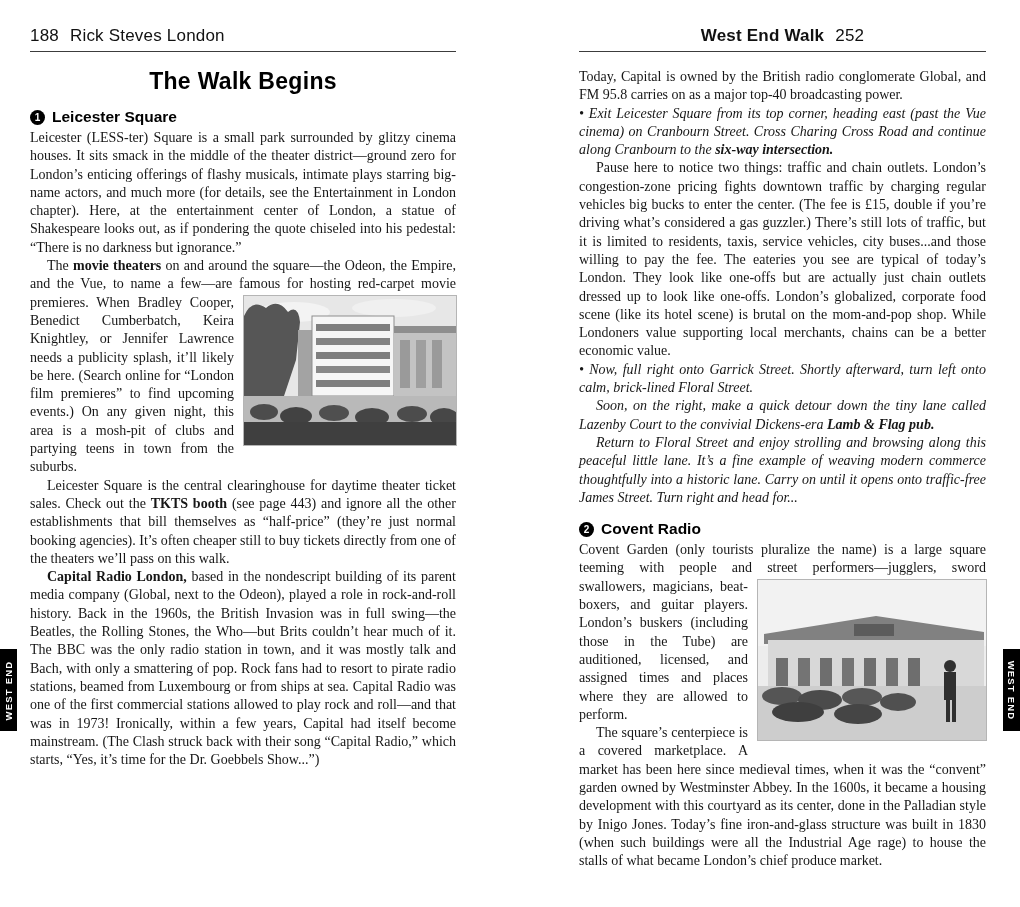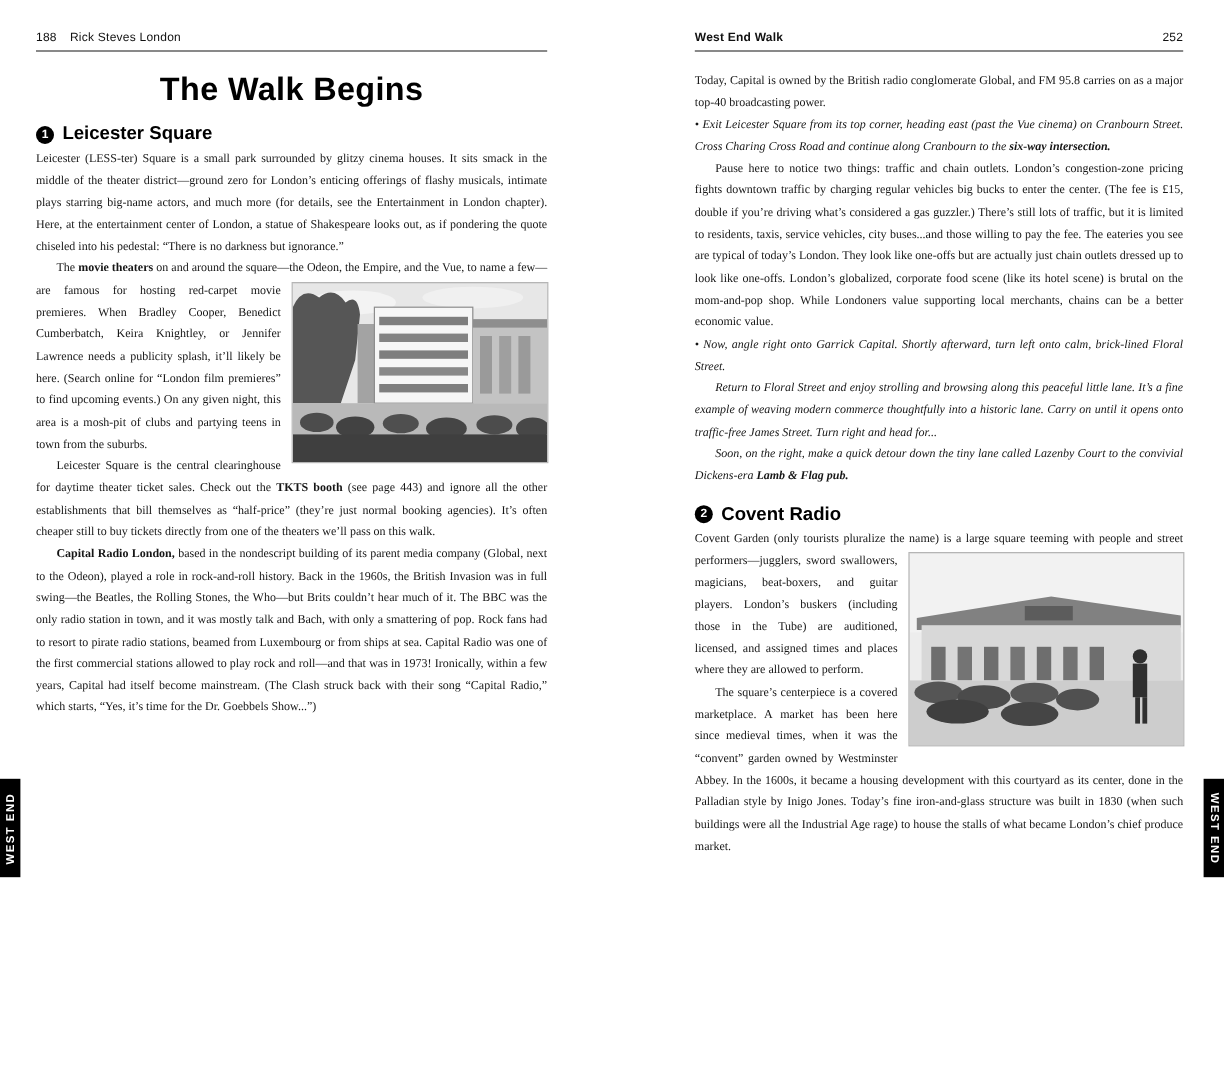--- a/index.html
+++ b/index.html
@@ -7,42 +7,42 @@
   body{
     width:1020px;height:907px;position:relative;background:#ffffff;color:#141414;
     font-family:"Liberation Serif",serif;overflow:hidden;
   }
   .col{position:absolute;top:26px}
   .col-left{left:30px;width:426px}
   .col-right{left:579px;width:407px}
 
   .pagehead{
     display:flex;align-items:baseline;gap:11px;
-    font-family:"Liberation Sans",sans-serif;font-size:10px;letter-spacing:.2px;
+    font-family:"Liberation Sans",sans-serif;font-size:17px;letter-spacing:.2px;
     padding-bottom:5px;color:#111;
   }
-  .pagehead.right{justify-content:space-between}
+  .pagehead.right{justify-content:center}
   .pagehead .bold{font-weight:bold}
   .headrule{border-top:1px solid #3c3c3c;margin-bottom:16px}
 
   h1.walk-title{
-    font-family:"Liberation Sans",sans-serif;font-size:27px;font-weight:bold;
+    font-family:"Liberation Sans",sans-serif;font-size:23px;font-weight:bold;
     letter-spacing:.3px;text-align:center;margin:10px 0 12px;color:#000;
   }
   h2.sec{
     font-family:"Liberation Sans",sans-serif;font-size:15.5px;font-weight:bold;
     margin:13px 0 3px;display:flex;align-items:center;gap:7px;color:#000;
   }
   .secnum{
     width:15px;height:15px;border-radius:50%;background:#000;color:#fff;
     font-size:10px;font-family:"Liberation Sans",sans-serif;font-weight:bold;
     display:inline-flex;align-items:center;justify-content:center;flex:0 0 auto;
   }
 
-  p.body,p.note{font-size:10px;line-height:18.3px;text-align:justify;color:#161616}
+  p.body,p.note{font-size:14px;line-height:18.3px;text-align:justify;color:#161616}
   p.note{font-style:italic}
   p.indent{text-indent:17px}
   .b{font-weight:bold}
 
   .photo{
     float:right;margin:2px 0 5px 10px;background:#d8d8d8;
     outline:1px solid #b5b5b5;overflow:hidden;
   }
   .photo svg{display:block}
   .photo-leicester{width:212px;height:149px}
@@ -118,23 +118,23 @@
 <div class="col col-right">
   <div class="pagehead right">
     <span class="bold">West End Walk</span>
     <span>252</span>
   </div>
   <div class="headrule"></div>
   <div id="right-flow">
       <p class="body"><span>Today, Capital is owned by the British radio conglomerate Global, and FM 95.8 carries on as a major top-40 broadcasting power.</span></p>
       <p class="note"><span>• Exit Leicester Square from its top corner, heading east (past the Vue cinema) on Cranbourn Street. Cross Charing Cross Road and continue along Cranbourn to the </span><span class="b">six-way intersection.</span></p>
       <p class="body indent"><span>Pause here to notice two things: traffic and chain outlets. London’s congestion-zone pricing fights downtown traffic by charging regular vehicles big bucks to enter the center. (The fee is £15, double if you’re driving what’s considered a gas guzzler.) There’s still lots of traffic, but it is limited to residents, taxis, service vehicles, city buses...and those willing to pay the fee. The eateries you see are typical of today’s London. They look like one-offs but are actually just chain outlets dressed up to look like one-offs. London’s globalized, corporate food scene (like its hotel scene) is brutal on the mom-and-pop shop. While Londoners value supporting local merchants, chains can be a better economic value.</span></p>
-      <p class="note"><span>• Now, angle right onto Garrick Capital. Shortly afterward, turn left onto calm, brick-lined Floral Street.</span></p>
+      <p class="note"><span>• Now, full right onto Garrick Street. Shortly afterward, turn left onto calm, brick-lined Floral Street.</span></p>
+      <p class="note indent"><span>Soon, on the right, make a quick detour down the tiny lane called Lazenby Court to the convivial Dickens-era </span><span class="b">Lamb &amp; Flag pub.</span></p>
       <p class="note indent"><span>Return to Floral Street and enjoy strolling and browsing along this peaceful little lane. It’s a fine example of weaving modern commerce thoughtfully into a historic lane. Carry on until it opens onto traffic-free James Street. Turn right and head for...</span></p>
-      <p class="note indent"><span>Soon, on the right, make a quick detour down the tiny lane called Lazenby Court to the convivial Dickens-era </span><span class="b">Lamb &amp; Flag pub.</span></p>
       <h2 class="sec">
         <span class="secnum">2</span>
         <span>Covent Radio</span>
       </h2>
       <p class="body"><span>Covent Garden (only tourists pluralize the name) is a large square teeming with people and street performers—jugglers, sword swallowers, </span><span class="photo photo-covent">
           <svg width="228" height="160" viewBox="0 0 228 160" xmlns="http://www.w3.org/2000/svg">
             <rect width="228" height="160" fill="#ededed"></rect>
             <rect width="228" height="66" fill="#f2f2f2"></rect>
             <path d="M6 54 L118 36 L226 52 L226 62 L6 64 Z" fill="#818181"></path>
             <rect x="10" y="60" width="216" height="46" fill="#d8d8d8"></rect>

